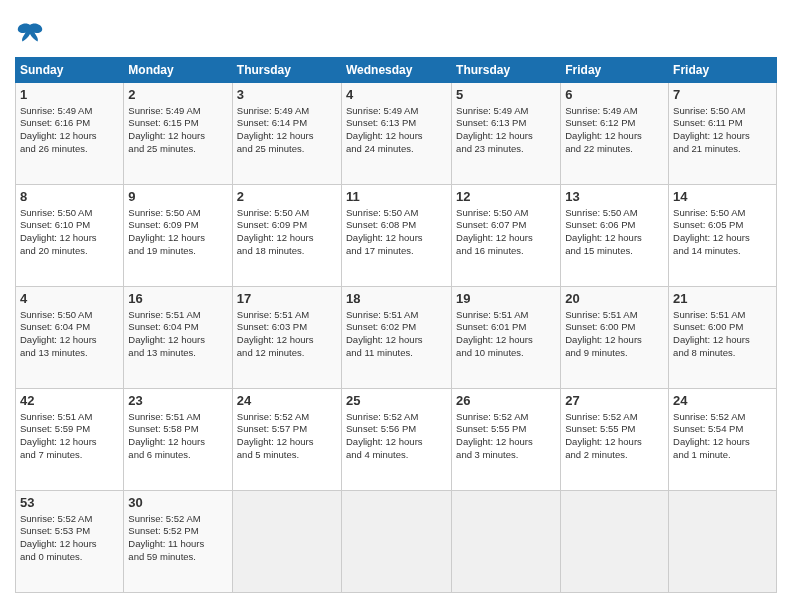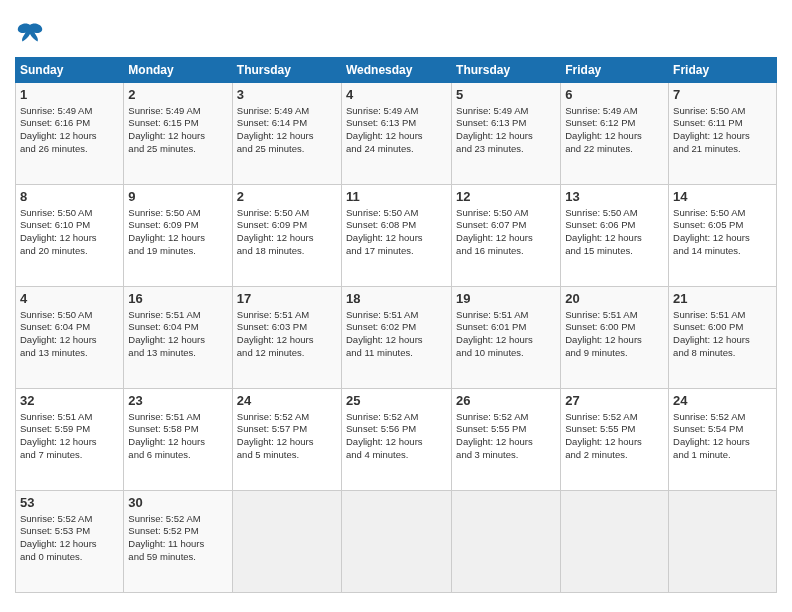--- a/index.html
+++ b/index.html
@@ -280,21 +280,21 @@
           <td>
             <span class="day-num">21</span>
             <div class="cell-text" style="white-space: pre-line;">Sunrise: 5:51 AM
 Sunset: 6:00 PM
 Daylight: 12 hours
 and 8 minutes.</div>
           </td>
         </tr>
         <tr>
           <td>
-            <span class="day-num">32</span>
+            <span class="day-num">42</span>
             <div class="cell-text" style="white-space: pre-line;">Sunrise: 5:51 AM
 Sunset: 5:59 PM
 Daylight: 12 hours
 and 7 minutes.</div>
           </td>
           <td>
             <span class="day-num">23</span>
             <div class="cell-text" style="white-space: pre-line;">Sunrise: 5:51 AM
 Sunset: 5:58 PM
 Daylight: 12 hours

